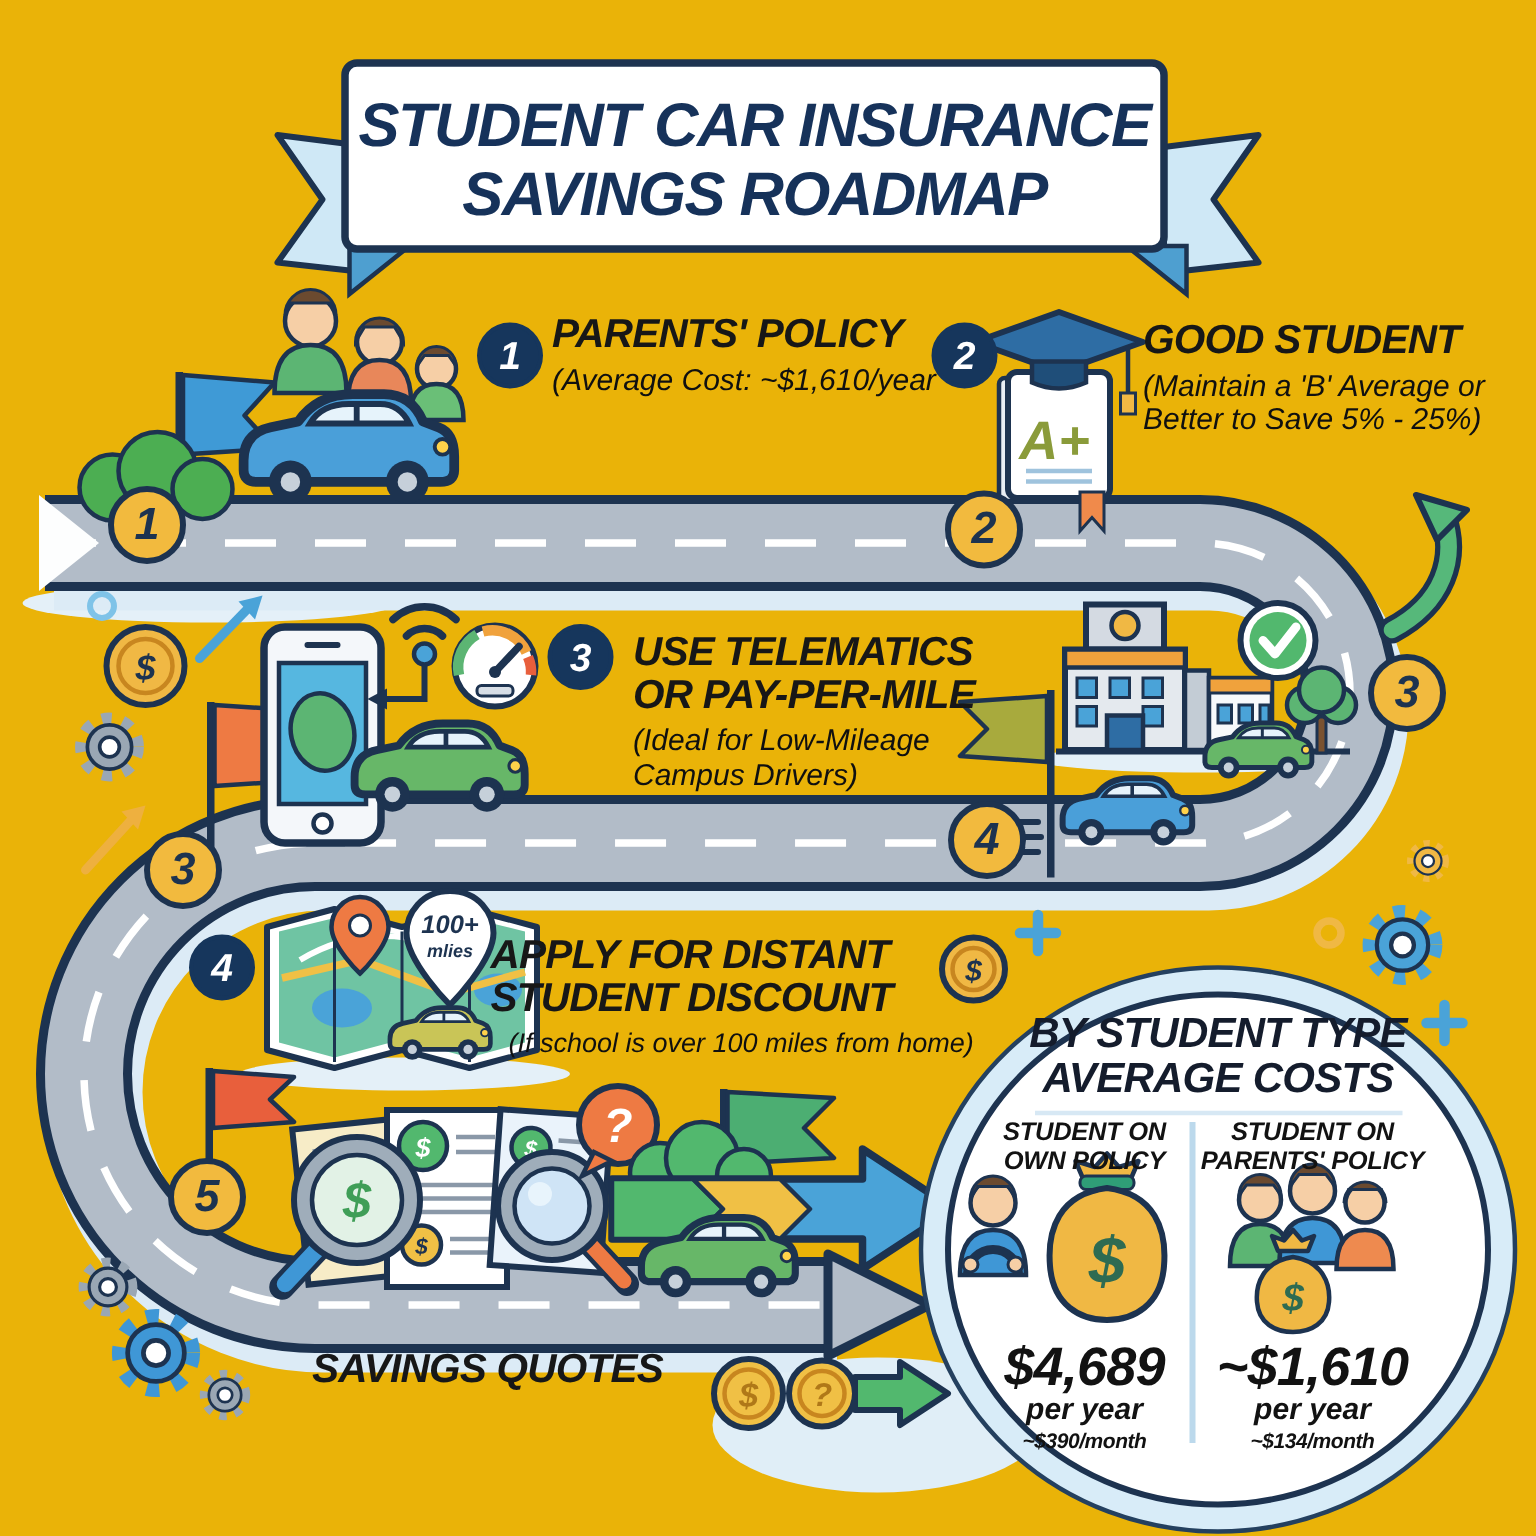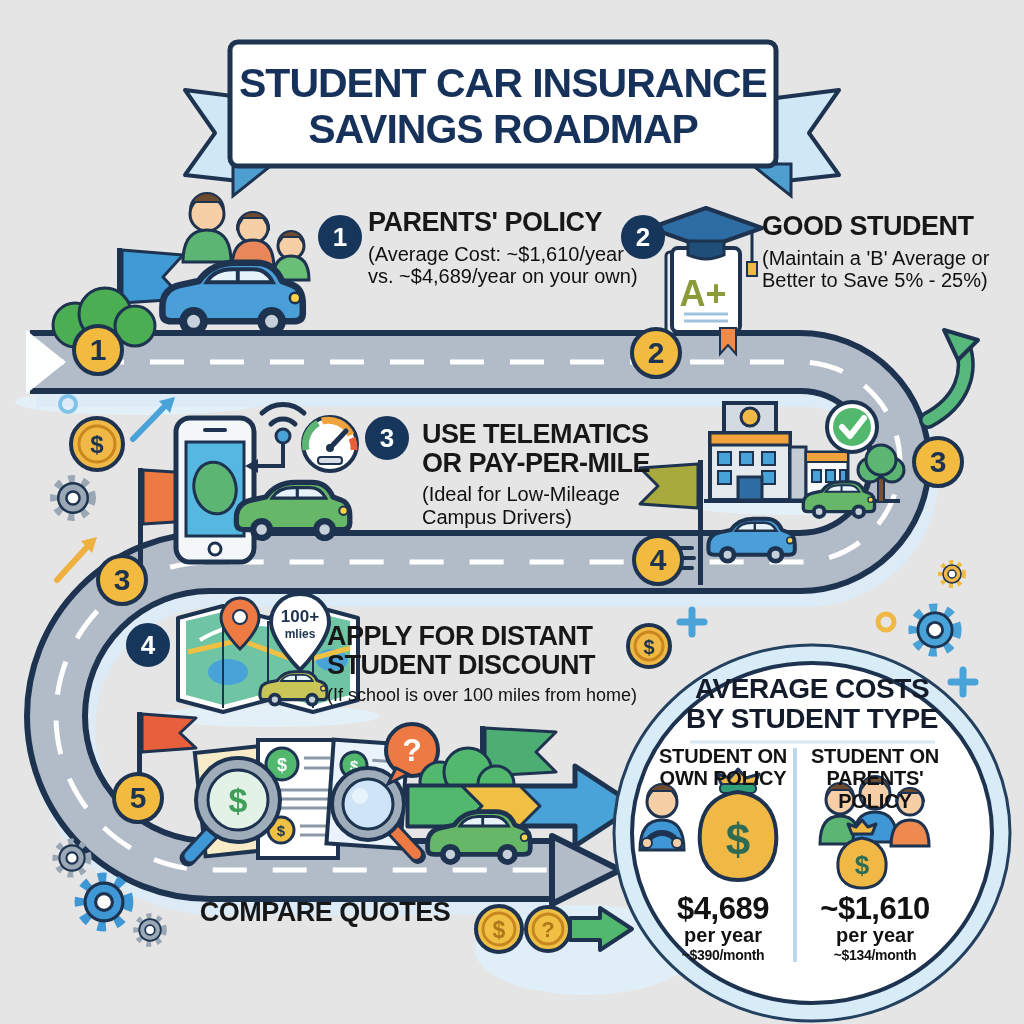--- a/index.html
+++ b/index.html
@@ -1,39 +1,39 @@
 <!DOCTYPE html>
 <html><head>
 <meta charset="utf-8">
 <style>
   html,body{margin:0;padding:0;background:#ffffff;}
-  .stage{position:relative;width:1024px;height:1024px;background:#e5e5e5;overflow:hidden;
-         font-family:"Liberation Sans",sans-serif;}
+  .stage{position:relative;width:1024px;height:1024px;background:#eab308;overflow:hidden;
+         font-family:"Liberation Sans",sans-serif;font-style:italic;}
   .art{position:absolute;left:0;top:0;z-index:1;}
   .overlay{position:absolute;left:0;top:0;width:1024px;height:1024px;z-index:2;pointer-events:none;}
   .overlay>div{position:absolute;}
   svg text{font-family:"Liberation Sans",sans-serif;}
   
   .rb{width:52px;height:52px;border-radius:50%;background:#f2ba3e;border:4px solid #1d3350;
       box-sizing:border-box;color:#1d3350;font-size:30px;font-weight:800;
       display:flex;align-items:center;justify-content:center;}
   
   .sb{width:44px;height:44px;border-radius:50%;background:#16365c;border:3px solid #16365c;
       box-sizing:border-box;color:#ffffff;font-size:26px;font-weight:800;
       display:flex;align-items:center;justify-content:center;}
   .step .st{font-size:27px;line-height:1.06;font-weight:800;color:#171717;letter-spacing:-0.5px;}
   .step .ss{margin-top:6px;font-size:20px;line-height:1.12;font-weight:500;color:#101010;}
   .step .l{display:block;}
   .center{text-align:center;}
   .c-title{font-size:28px;line-height:1.08;font-weight:800;color:#141c2c;letter-spacing:-0.5px;}
-  .c-label{font-size:20px;line-height:1.12;font-weight:800;color:#121212;letter-spacing:-0.2px;}
-  .c-amount{font-size:31px;line-height:1.0;font-weight:800;color:#121212;letter-spacing:-0.5px;text-align:center;}
+  .c-label{font-size:17px;line-height:1.12;font-weight:800;color:#121212;letter-spacing:-0.2px;}
+  .c-amount{font-size:36px;line-height:1.0;font-weight:800;color:#121212;letter-spacing:-0.5px;text-align:center;}
   .c-per{font-size:20px;line-height:1.15;font-weight:600;color:#121212;text-align:center;}
   .c-month{font-size:14px;line-height:1.2;font-weight:700;color:#121212;letter-spacing:-0.3px;}
-  .nowrap{white-space:nowrap;}
+  .nowrap{white-space:nowrap;margin-left:12px;}
 </style>
 </head>
 <body>
 
 <div class="stage">
 
 <svg class="art" width="1024" height="1024" viewBox="0 0 1024 1024">
   <defs>
     <g id="car">
       <path d="M8 40 Q8 26 22 23 L36 20 Q46 6 64 6 L80 6 Q94 6 100 20 L108 23 Q116 26 116 38 L116 45 Q116 51 109 51 L15 51 Q8 51 8 45 Z" fill="var(--body,#4aa3d8)" stroke="#1d3350" stroke-width="5" stroke-linejoin="round"></path>
@@ -377,21 +377,20 @@
   <div class="sb" style="left:621px;top:215px">2</div>
   <div class="sb" style="left:365px;top:416px">3</div>
   <div class="sb" style="left:126px;top:623px">4</div>
 
   <div class="step" style="left:368px;top:208px;width:300px">
     <div class="st">
           <span class="l">PARENTS' POLICY</span>
     </div>
     <div class="ss">
       <span class="l">(Average Cost: ~$1,610/year</span>
-          <span class="l">vs. ~$4,689/year on your own)</span>
     </div>
   </div>
 
   <div class="step" style="left:762px;top:212px;width:252px">
     <div class="st">
       <span class="l">GOOD STUDENT</span>
     </div>
     <div class="ss">
       <span class="l">(Maintain a 'B' Average or</span>
           <span class="l">Better to Save 5% - 25%)</span>
@@ -414,27 +413,27 @@
       <span class="l">APPLY FOR DISTANT</span>
           <span class="l">STUDENT DISCOUNT</span>
     </div>
     <div class="ss nowrap" style="font-size:18px">
       <span class="l">(If school is over 100 miles from home)</span>
     </div>
   </div>
 
   <div class="step center" style="left:175px;top:898px;width:300px">
     <div class="st">
-      <span class="l">COMPARE QUOTES</span>
+      <span class="l">SAVINGS QUOTES</span>
     </div>
   </div>
 
   <div class="c-title center" style="left:662px;top:674px;width:300px">
+    <span class="l" style="display:block">BY STUDENT TYPE</span>
     <span class="l" style="display:block">AVERAGE COSTS</span>
-    <span class="l" style="display:block">BY STUDENT TYPE</span>
   </div>
 
   <div class="c-label center" style="left:648px;top:745px;width:150px">
     <span style="display:block">STUDENT ON</span>
     <span style="display:block">OWN POLICY</span>
   </div>
   <div class="c-label center" style="left:797px;top:745px;width:156px">
     <span style="display:block">STUDENT ON</span>
     <span style="display:block">PARENTS' POLICY</span>
   </div>

